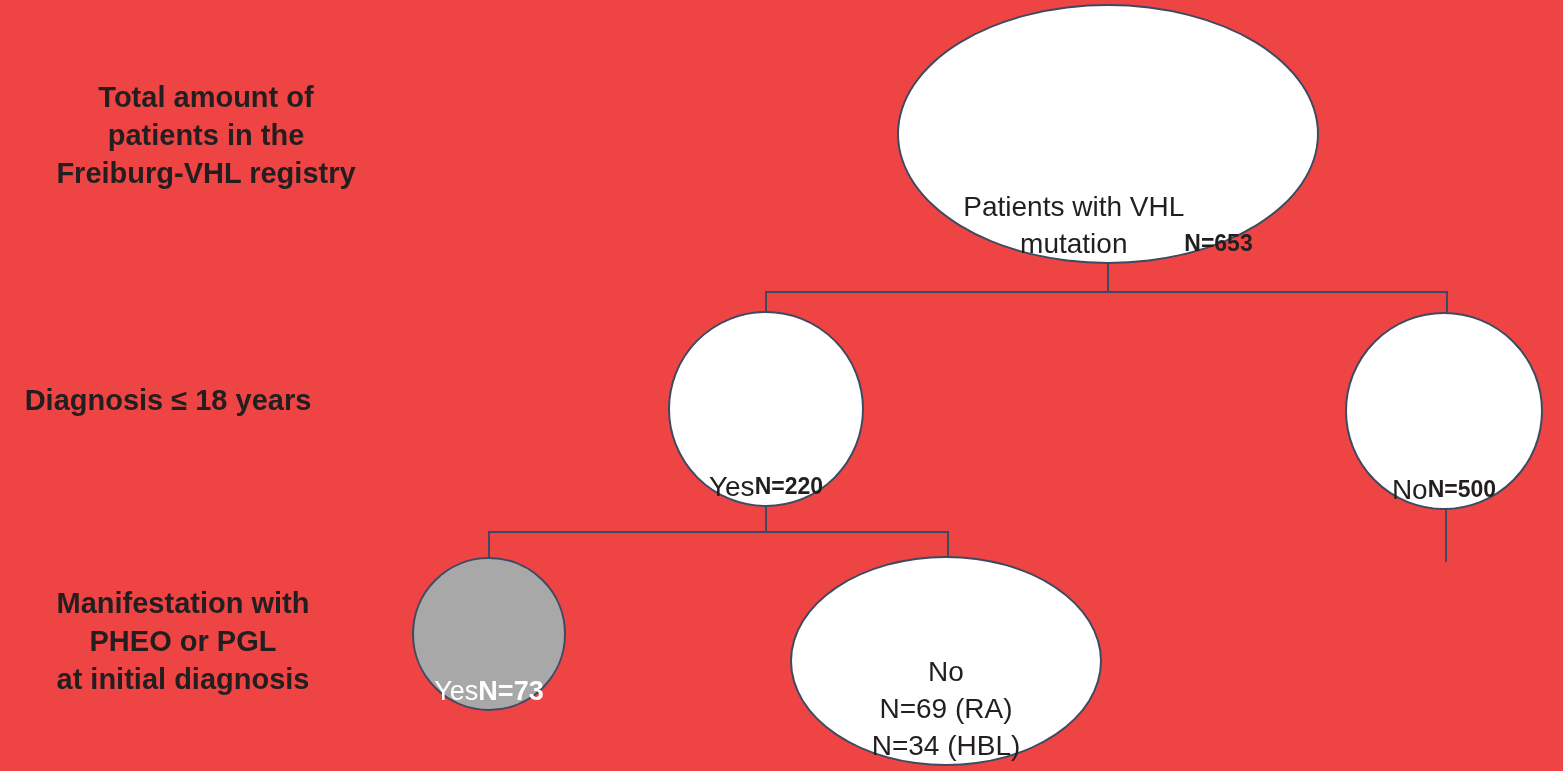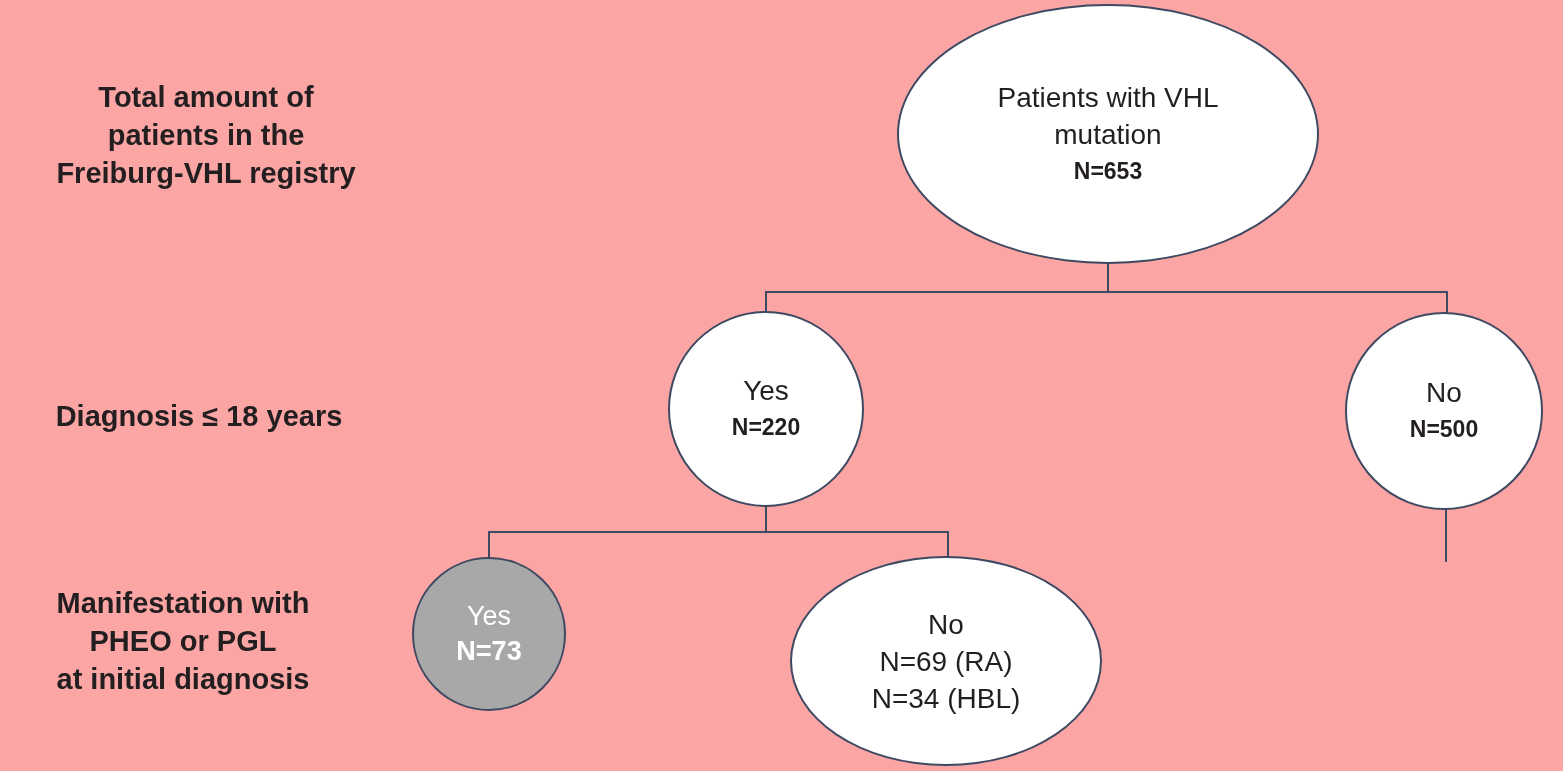--- a/index.html
+++ b/index.html
@@ -4,43 +4,43 @@
 <style>
   html, body {
     margin: 0;
     padding: 0;
     background: #ffffff;
   }
   #canvas {
     position: relative;
     width: 1563px;
     height: 771px;
-    background: #fca5a5;
+    background: #ef4444;
     font-family: "Liberation Sans", sans-serif;
     color: #231f20;
     overflow: hidden;
   }
   .row-label {
     position: absolute;
     text-align: center;
     font-weight: bold;
     font-size: 29px;
     line-height: 38px;
     white-space: pre-line;
     color: #231f20;
   }
   .node {
     position: absolute;
     box-sizing: border-box;
     border: 2px solid #3e4a61;
     border-radius: 50%;
     background: #ffffff;
     display: flex;
-    flex-direction: column;
-    align-items: center;
+    flex-direction: row;
+    align-items: flex-end;
     justify-content: center;
     text-align: center;
   }
   .node-label {
     font-size: 28px;
     line-height: 37px;
     white-space: pre-line;
     font-weight: normal;
   }
   .node-value {
@@ -64,21 +64,21 @@
   }
 </style>
 </head>
 <body>
 
 <div id="canvas">
 
   <div class="row-label" style="left:0px; top:78px; width:412px;">Total amount of
 patients in the
 Freiburg-VHL registry</div>
-  <div class="row-label" style="left:0px; top:397px; width:336px;padding-left:31px;">Diagnosis ≤ 18 years</div>
+  <div class="row-label" style="left:0px; top:381px; width:336px;">Diagnosis ≤ 18 years</div>
   <div class="row-label" style="left:0px; top:584px; width:352px;padding-left:7px;">Manifestation with
 PHEO or PGL
 at initial diagnosis</div>
 
   <div class="line" style="left:1107px; top:263px; width:2px; height:30px;"></div>
   <div class="line" style="left:765px; top:291px; width:683px; height:2px;"></div>
   <div class="line" style="left:765px; top:291px; width:2px; height:22px;"></div>
   <div class="line" style="left:1446px; top:291px; width:2px; height:23px;"></div>
 
   <div class="line" style="left:765px; top:505px; width:2px; height:28px;"></div>

